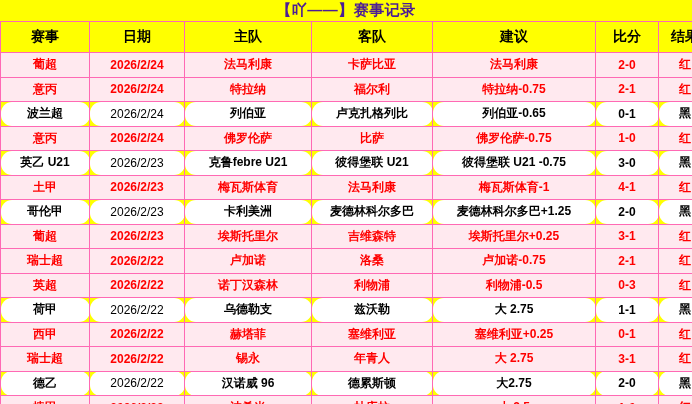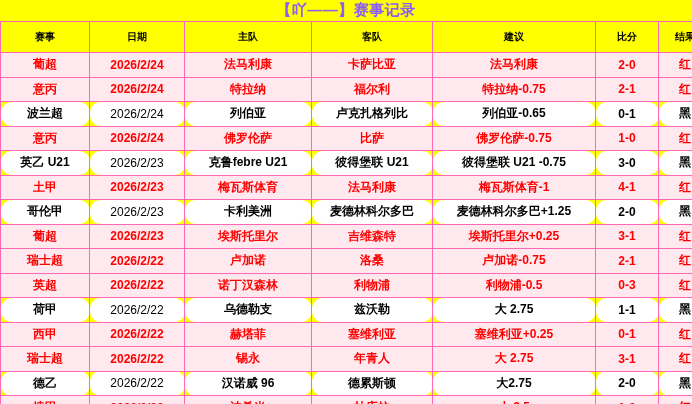--- a/index.html
+++ b/index.html
@@ -16,21 +16,21 @@
     display:flex;flex-direction:column;
   }
   .title-bar{
     height:28px;
     background:#ffff00;
     display:flex;align-items:center;justify-content:center;
     border:1px solid #ffff00;
     box-sizing:border-box;
   }
   .title-text{
-    color:#8b5cf6;
+    color:#4c1d95;
     font-size:15px;
     font-weight:bold;
     letter-spacing:0.5px;
   }
   table{
     border-collapse:collapse;
     width:692px;
     table-layout:fixed;
   }
   th,td{
@@ -39,21 +39,21 @@
     text-align:center;
     vertical-align:middle;
     font-size:12px;
     overflow:hidden;
     white-space:nowrap;
   }
   thead th{
     background:#ffff00;
     color:#000000;
     font-weight:bold;
-    font-size:10px;
+    font-size:14px;
     height:28px;
     border:1px solid #ff69b4;
   }
   tbody tr{background:#ffe9ef;}
   tbody tr.alt{background:#ffffff;}
   td.red{color:#ff0000;font-weight:bold;}
   td.black{color:#000000;border-radius:11px;}
   td.bold{font-weight:bold;}
   .c-match{width:86px;}
   .c-date{width:92px;}

